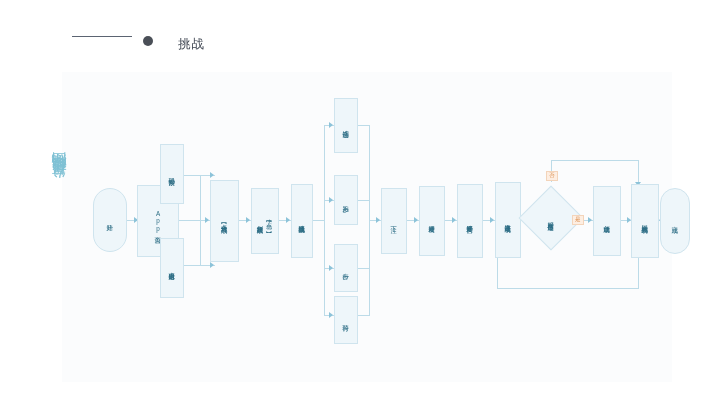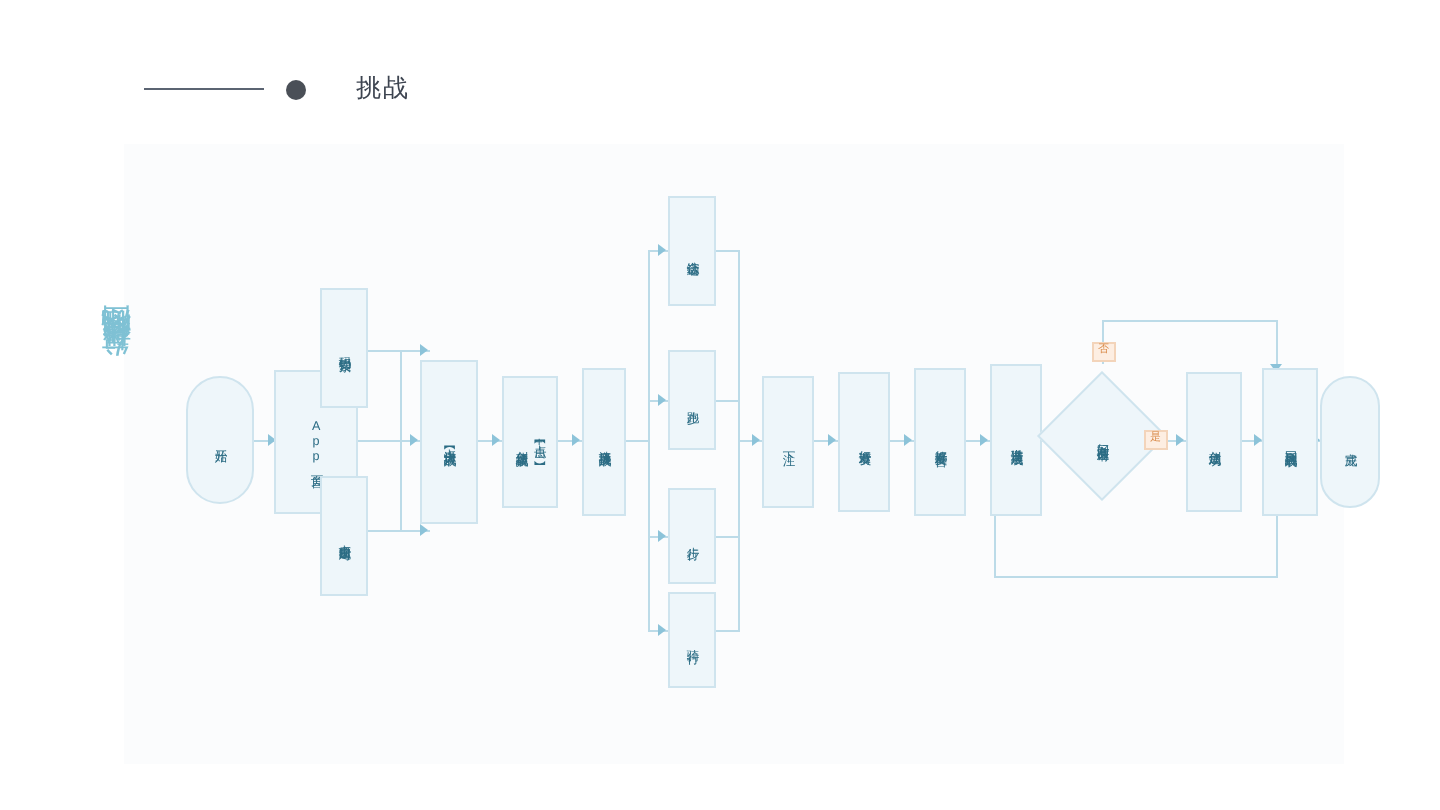--- a/index.html
+++ b/index.html
@@ -4,21 +4,21 @@
 <style>
   html,body{margin:0;padding:0;}
   body{
     width:720px;height:405px;background:#ffffff;
     font-family:"Liberation Sans","DejaVu Sans",sans-serif;
     overflow:hidden;position:relative;
   }
   #stage{position:absolute;inset:0;}
 
   
-  .hdr{position:absolute;left:72px;top:36px;display:flex;align-items:center;gap:12px;}
+  .hdr{position:absolute;left:72px;top:36px;display:flex;align-items:flex-start;gap:12px;}
   .hdr-line{width:60px;height:1px;background:#5b6472;}
   .hdr-dot{width:10px;height:10px;border-radius:50%;background:#4a4f57;margin-left:-1px;}
   .hdr-text{margin-left:13px;font-size:12.5px;color:#3d4450;letter-spacing:1px;}
 
   
   .canvas{position:absolute;left:62px;top:72px;width:610px;height:310px;background:#fbfcfd;}
 
   
   .vtitle{
     position:absolute;left:50px;top:176px;

